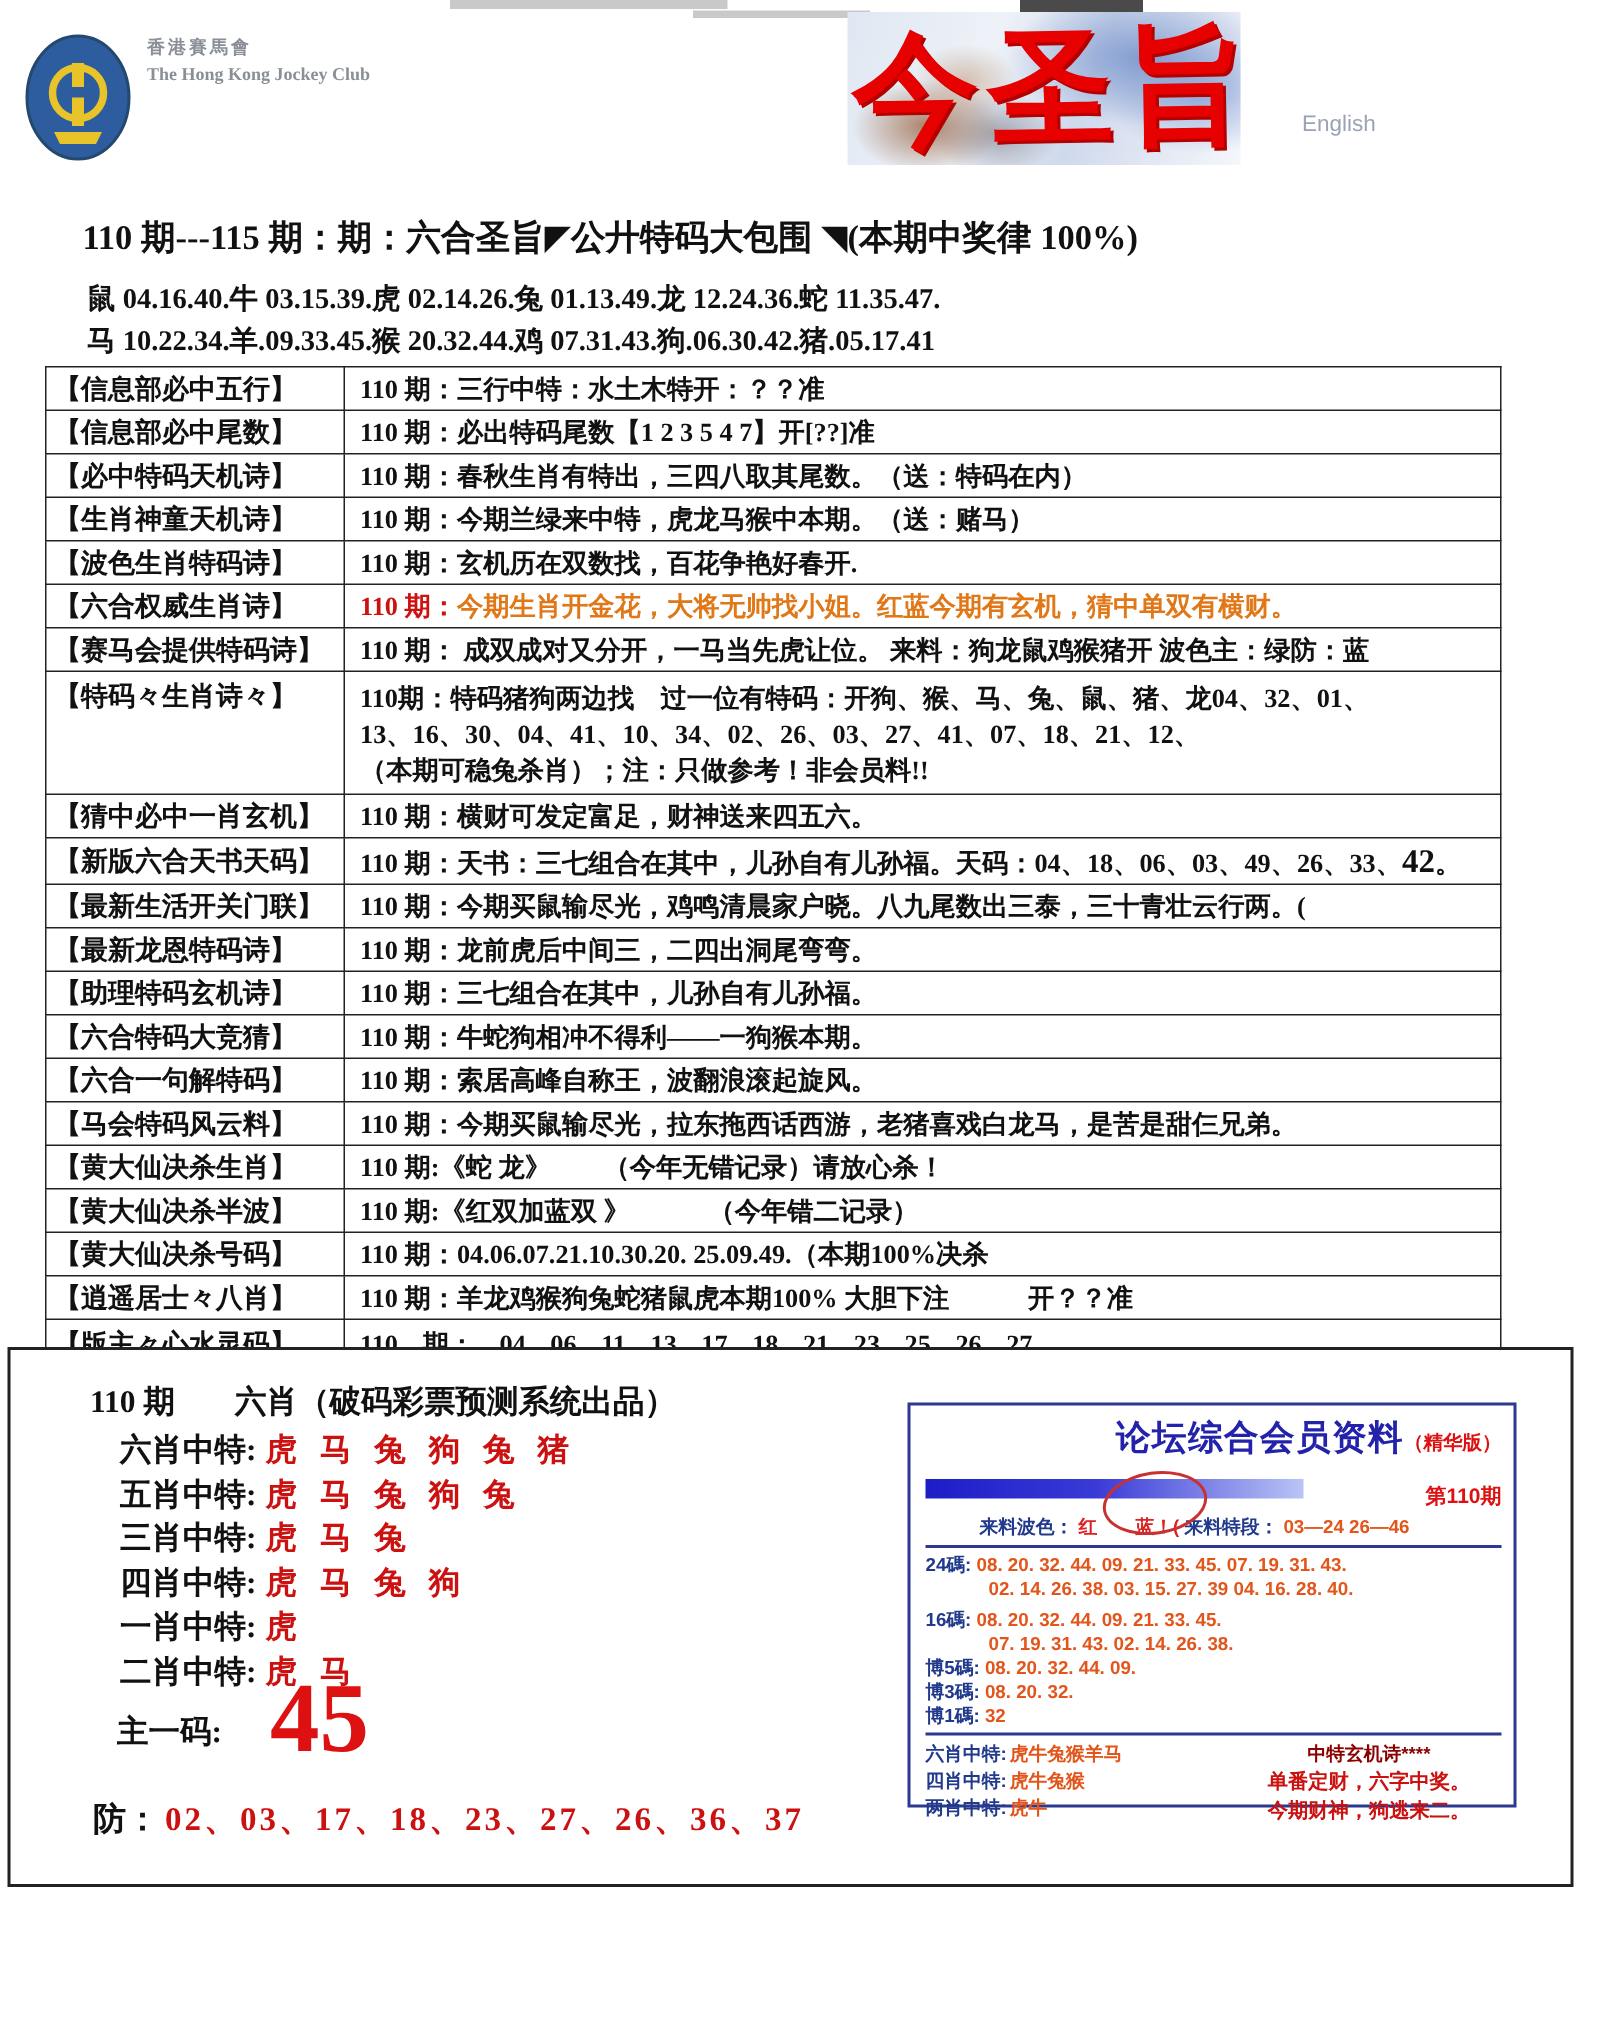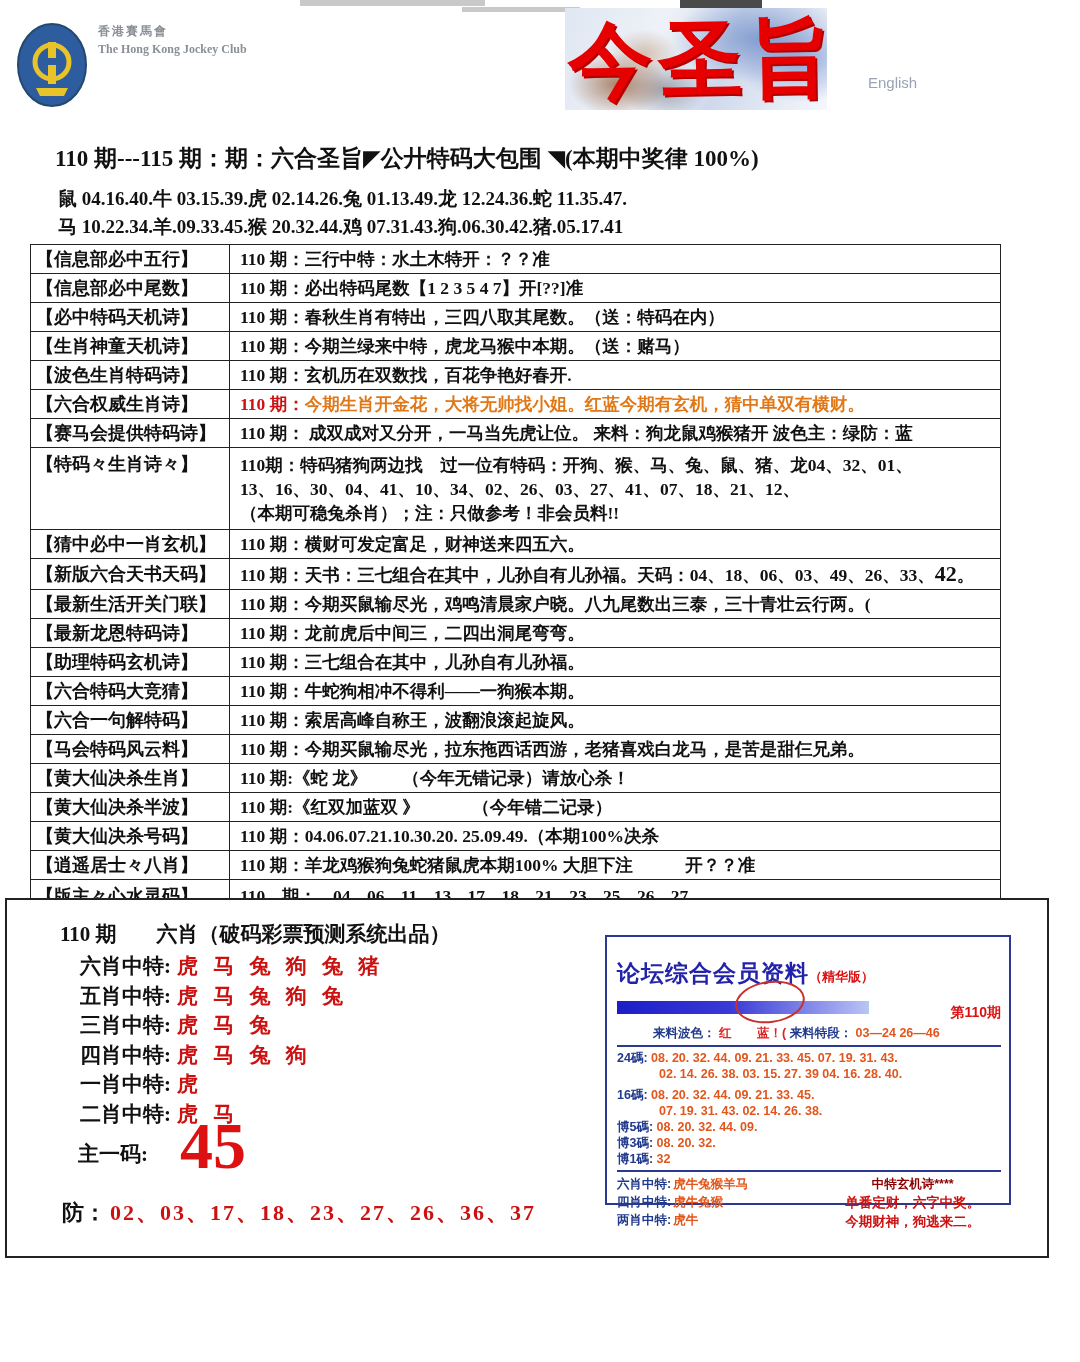--- a/index.html
+++ b/index.html
@@ -63,21 +63,21 @@
   .zodiac-rows .val { color:#cc1111; word-spacing:10px; margin-left:6px; }
   .main-code-label { left:78px; top:1140px; font-size:21px; font-weight:bold; }
   .main-code-value { left:180px; top:1108px; font-size:66px; font-weight:bold; color:#dd1111; }
   .defend-line { left:62px; top:1198px; font-size:22px; font-weight:bold; }
   .defend-line .val { color:#cc1111; margin-left:4px; letter-spacing:2px; }
 
   
   .member-box { left:605px; top:935px; width:406px; height:270px; border:2px solid #2b3990;
     background:#fff; padding:4px 8px 4px 10px;
     font-family:"Liberation Sans","DejaVu Sans",sans-serif; }
-  .m-title { text-align:left; white-space:nowrap; margin-top:17px; }
+  .m-title { text-align:right; white-space:nowrap; margin-top:2px; }
   .m-title .big { font-size:23px; font-weight:bold; color:#2222aa; letter-spacing:1px; }
   .m-title .sub { font-size:13px; font-weight:bold; color:#dd1111; }
   .m-bar-row { display:flex; align-items:center; margin-top:3px; }
   .m-bar { height:13px; width:252px; background:linear-gradient(90deg,#1d1dc8 0%,#3a3ad6 45%,#b9c4f6 100%); }
   .m-period { margin-left:auto; color:#dd1111; font-weight:bold; font-size:14px;margin-top:12px; }
   .m-meta { font-size:12.5px; font-weight:bold; margin-top:3px; white-space:nowrap; }
   .navy { color:#223a8c; }
   .m-meta .r { color:#dd2222; }
   .m-meta .o { color:#e2561c; }
   .m-div { border-top:2px solid #2b3990; margin:3px 0; }

